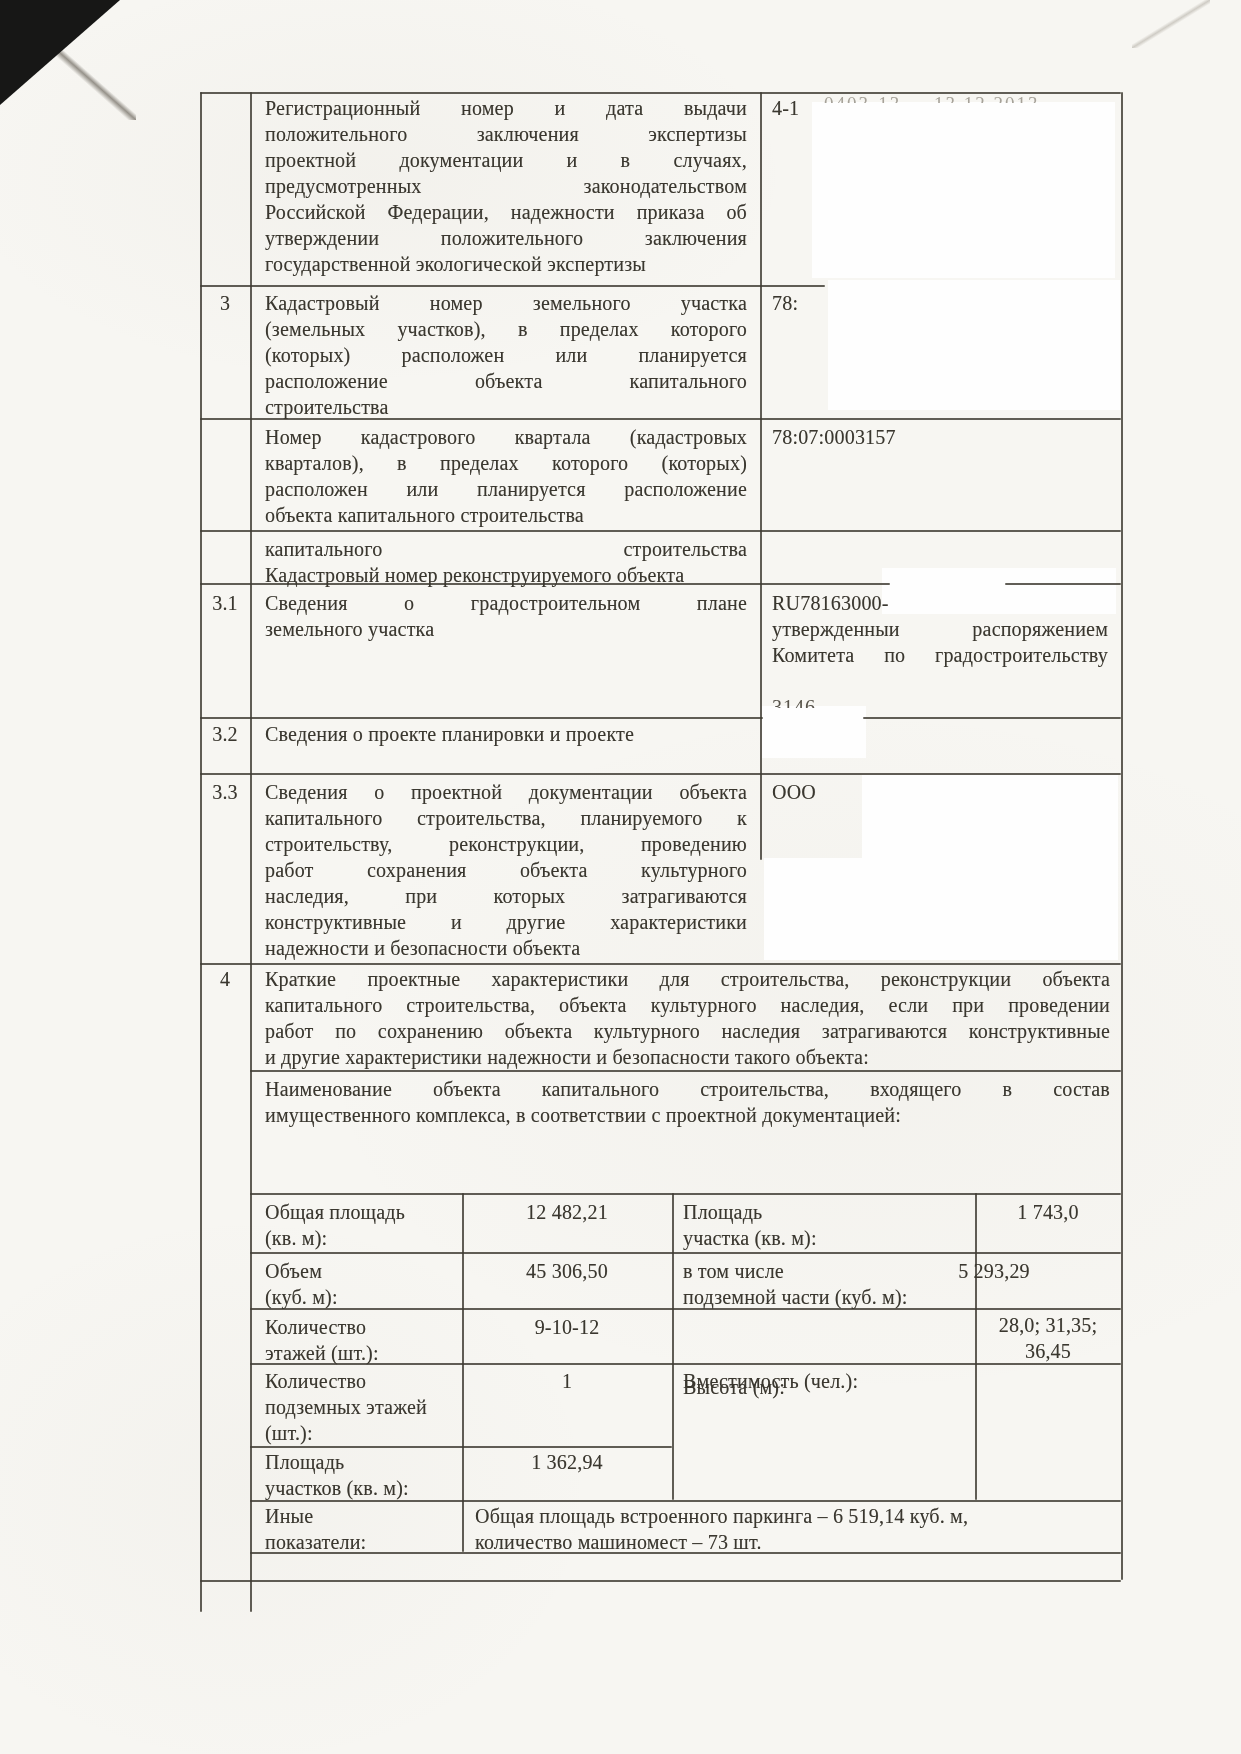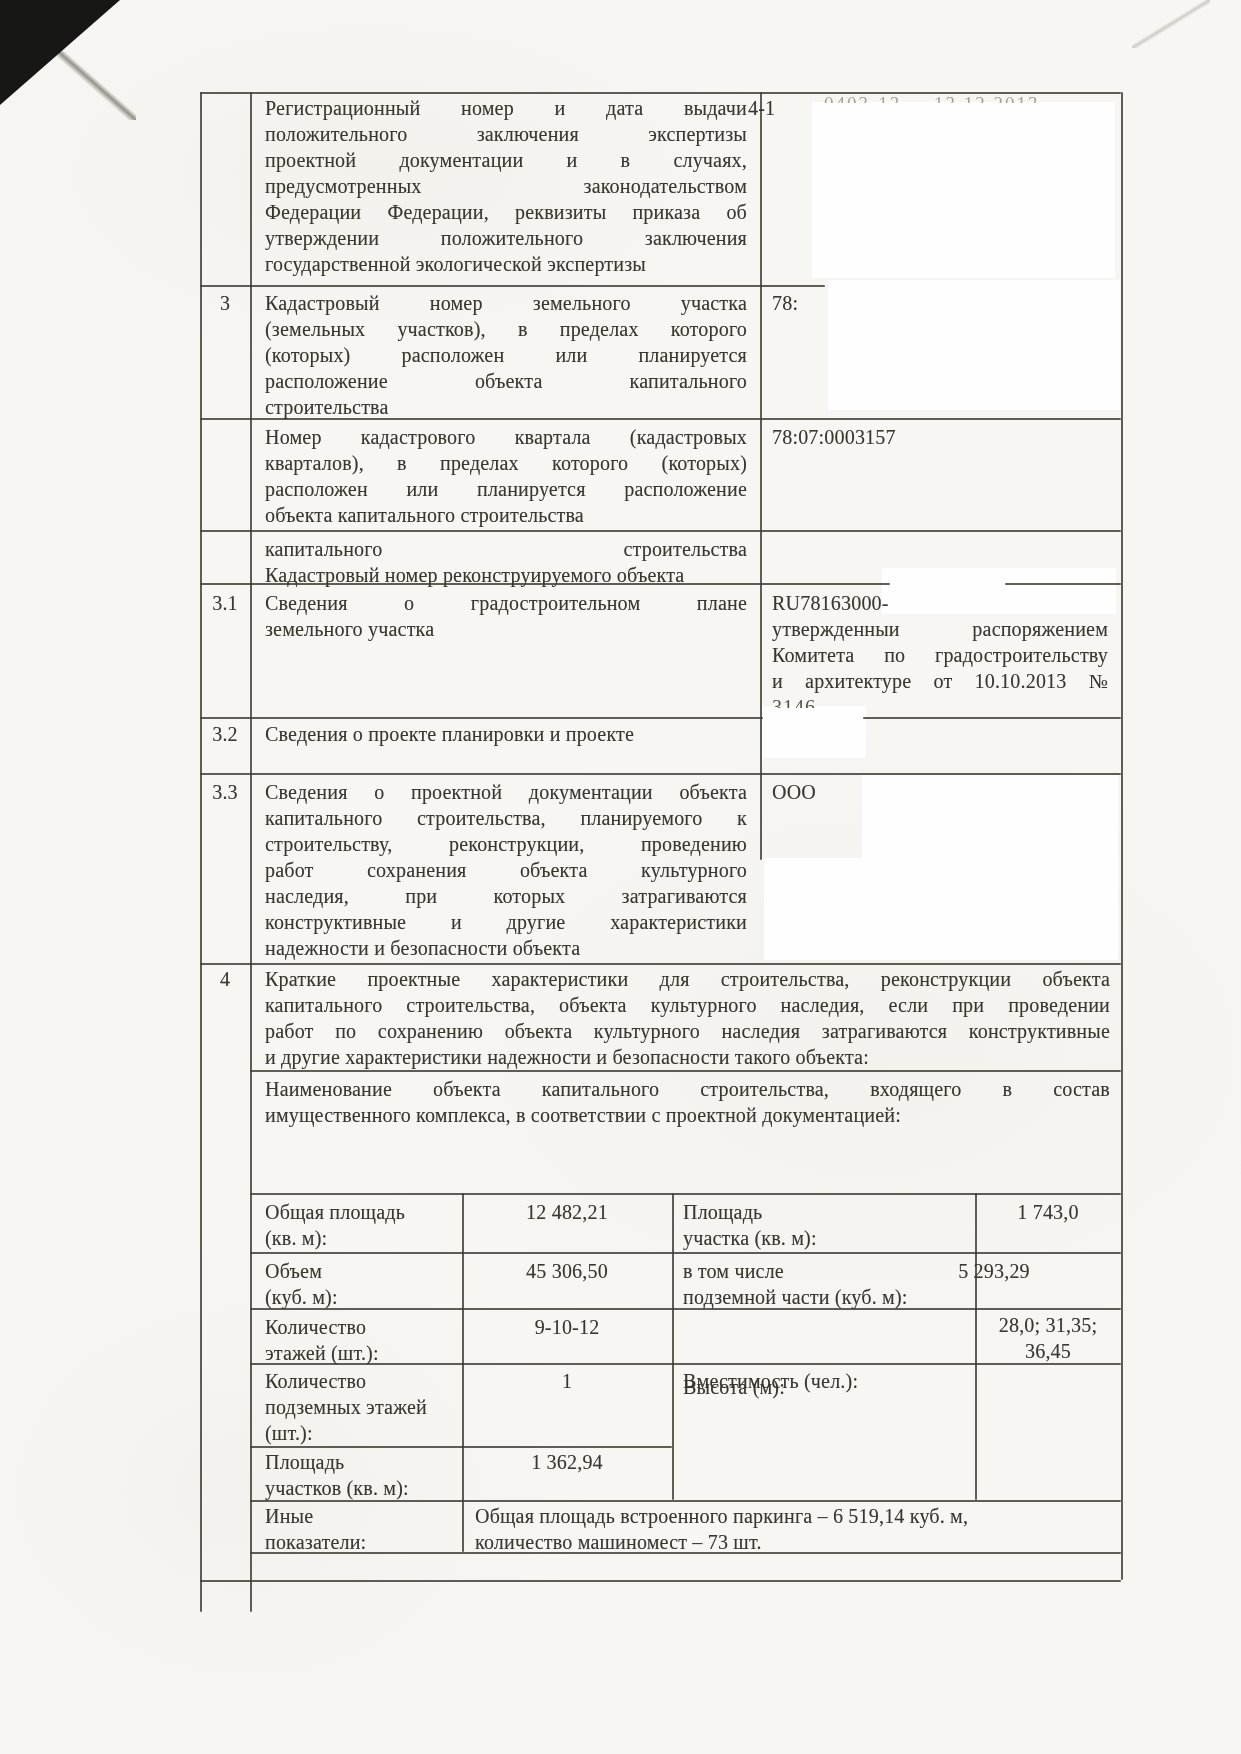--- a/index.html
+++ b/index.html
@@ -52,25 +52,25 @@
 
   <div class="corner-edge"></div>
   <div class="corner-fold"></div>
   <div class="scratch-tr"></div>
 
   <div class="t just" style="left:265px;top:95px;width:482px">
       <div>Регистрационный номер и дата выдачи</div>
       <div>положительного заключения экспертизы</div>
       <div>проектной документации и в случаях,</div>
       <div>предусмотренных законодательством</div>
-      <div>Федерации Федерации, реквизиты приказа об</div>
+      <div>Российской Федерации, надежности приказа об</div>
       <div>утверждении положительного заключения</div>
       <div>государственной экологической экспертизы</div>
     </div>
-  <div class="t" style="left:748px;top:95px;width:336px">4-1</div>
+  <div class="t" style="left:772px;top:95px;width:336px">4-1</div>
   <div class="ghost ghost1" style="left:824px;top:94px;width:288px;height:9px">0403-13 13.12.2013</div>
 
   <div class="t center" style="left:202px;top:290px;width:46px">3</div>
   <div class="t just" style="left:265px;top:290px;width:482px">
       <div>Кадастровый номер земельного участка</div>
       <div>(земельных участков), в пределах которого</div>
       <div>(которых) расположен или планируется</div>
       <div>расположение объекта капитального</div>
       <div>строительства</div>
     </div>
@@ -91,21 +91,20 @@
 
   <div class="t center" style="left:202px;top:590px;width:46px">3.1</div>
   <div class="t just" style="left:265px;top:590px;width:482px">
       <div>Сведения о градостроительном плане</div>
       <div>земельного участка</div>
     </div>
   <div class="t just-all" style="left:772px;top:590px;width:336px">
       <div>RU78163000-</div>
       <div>утвержденныи распоряжением</div>
       <div>Комитета по градостроительству</div>
-      <div>и архитектуре от 10.10.2013 №</div>
     </div>
   <div class="ghost ghost2" style="left:772px;top:694px;width:70px;height:14px">3146</div>
 
   <div class="t center" style="left:202px;top:721px;width:46px">3.2</div>
   <div class="t just" style="left:265px;top:721px;width:482px">
       <div>Сведения о проекте планировки и проекте</div>
     </div>
 
   <div class="t center" style="left:202px;top:779px;width:46px">3.3</div>
   <div class="t just" style="left:265px;top:779px;width:482px">

